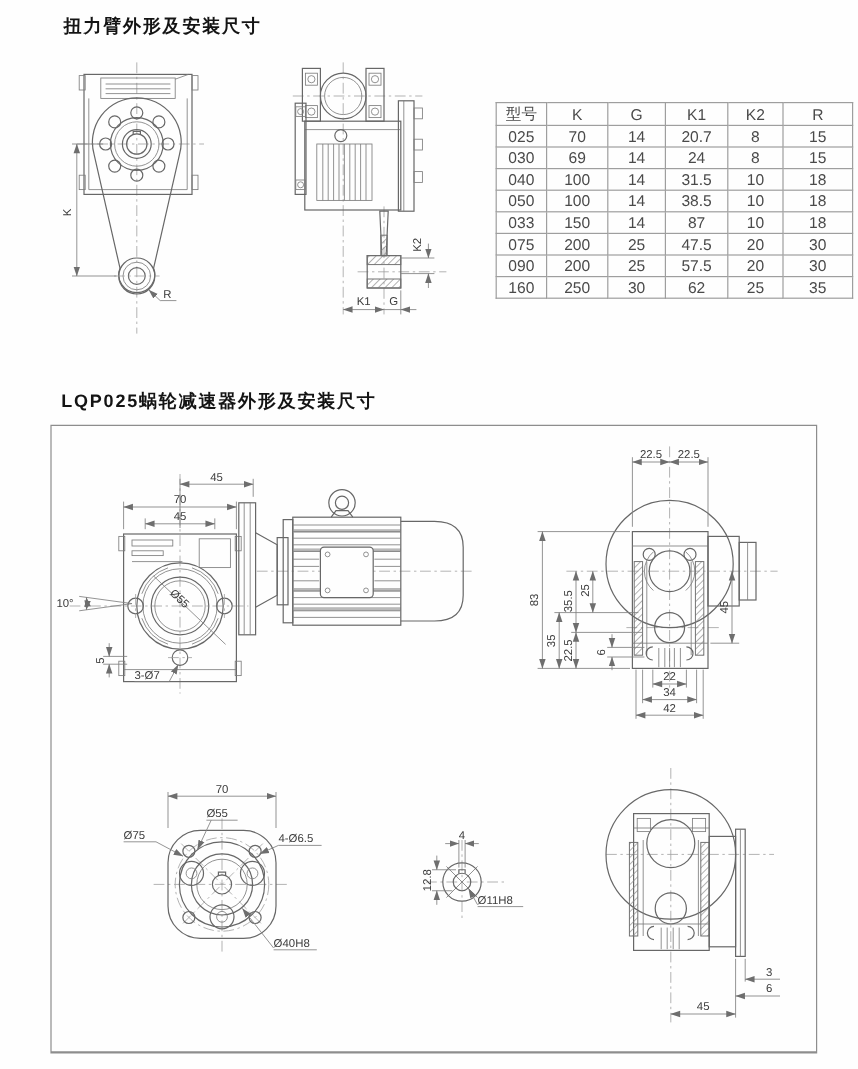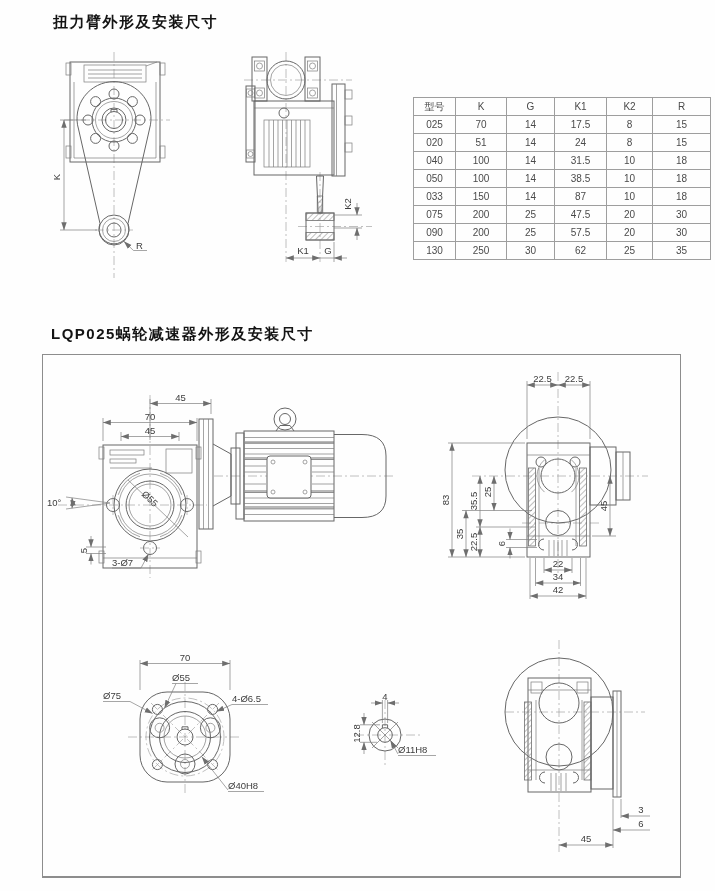--- a/index.html
+++ b/index.html
@@ -9,23 +9,23 @@
     font-family:"Liberation Sans", sans-serif;
   }
   .sec-title { position:absolute; font-size:15px; font-weight:bold; color:#141414; letter-spacing:1.5px; white-space:nowrap;text-align:right; }
   #title1 { left:53px; top:13px; }
   #title2 { left:51px; top:325px; }
   #frame {
     position:absolute; left:42px; top:354px; width:637px; height:521px;
     border:1px solid #8d8d8d; border-bottom-width:2px;
   }
   table[data-name="dimension-table"] {
-    position:absolute; left:413px; top:97px; width:297px;
+    position:absolute; left:413px; top:85px; width:297px;
     border-collapse:collapse; table-layout:fixed;
-    font-size:10px; color:#4a4a4a;
+    font-size:13px; color:#4a4a4a;
   }
   table[data-name="dimension-table"] th,
   table[data-name="dimension-table"] td {
     border:1px solid #9e9e9e; text-align:center; vertical-align:middle;
     padding:0; height:17px; font-weight:normal;
   }
   svg.draw { position:absolute; overflow:visible; }
   .obj  { fill:none; stroke:#676767; stroke-width:1; }
   .obj2 { fill:none; stroke:#7d7d7d; stroke-width:0.7; }
   .dim  { fill:none; stroke:#808080; stroke-width:0.7; }
@@ -73,27 +73,27 @@
         <th data-name="table-header-cell">K1</th>
         <th data-name="table-header-cell">K2</th>
         <th data-name="table-header-cell">R</th>
       </tr>
     </thead>
   <tbody>
       <tr data-name="table-row">
         <td data-name="table-cell">025</td>
         <td data-name="table-cell">70</td>
         <td data-name="table-cell">14</td>
-        <td data-name="table-cell">17.5</td>
+        <td data-name="table-cell">20.7</td>
         <td data-name="table-cell">8</td>
         <td data-name="table-cell">15</td>
       </tr>
       <tr data-name="table-row">
-        <td data-name="table-cell">020</td>
-        <td data-name="table-cell">51</td>
+        <td data-name="table-cell">030</td>
+        <td data-name="table-cell">69</td>
         <td data-name="table-cell">14</td>
         <td data-name="table-cell">24</td>
         <td data-name="table-cell">8</td>
         <td data-name="table-cell">15</td>
       </tr>
       <tr data-name="table-row">
         <td data-name="table-cell">040</td>
         <td data-name="table-cell">100</td>
         <td data-name="table-cell">14</td>
         <td data-name="table-cell">31.5</td>
@@ -126,21 +126,21 @@
       </tr>
       <tr data-name="table-row">
         <td data-name="table-cell">090</td>
         <td data-name="table-cell">200</td>
         <td data-name="table-cell">25</td>
         <td data-name="table-cell">57.5</td>
         <td data-name="table-cell">20</td>
         <td data-name="table-cell">30</td>
       </tr>
       <tr data-name="table-row">
-        <td data-name="table-cell">130</td>
+        <td data-name="table-cell">160</td>
         <td data-name="table-cell">250</td>
         <td data-name="table-cell">30</td>
         <td data-name="table-cell">62</td>
         <td data-name="table-cell">25</td>
         <td data-name="table-cell">35</td>
       </tr>
     </tbody>
 </table>
 
 <div id="frame" data-name="drawing-frame"></div>

